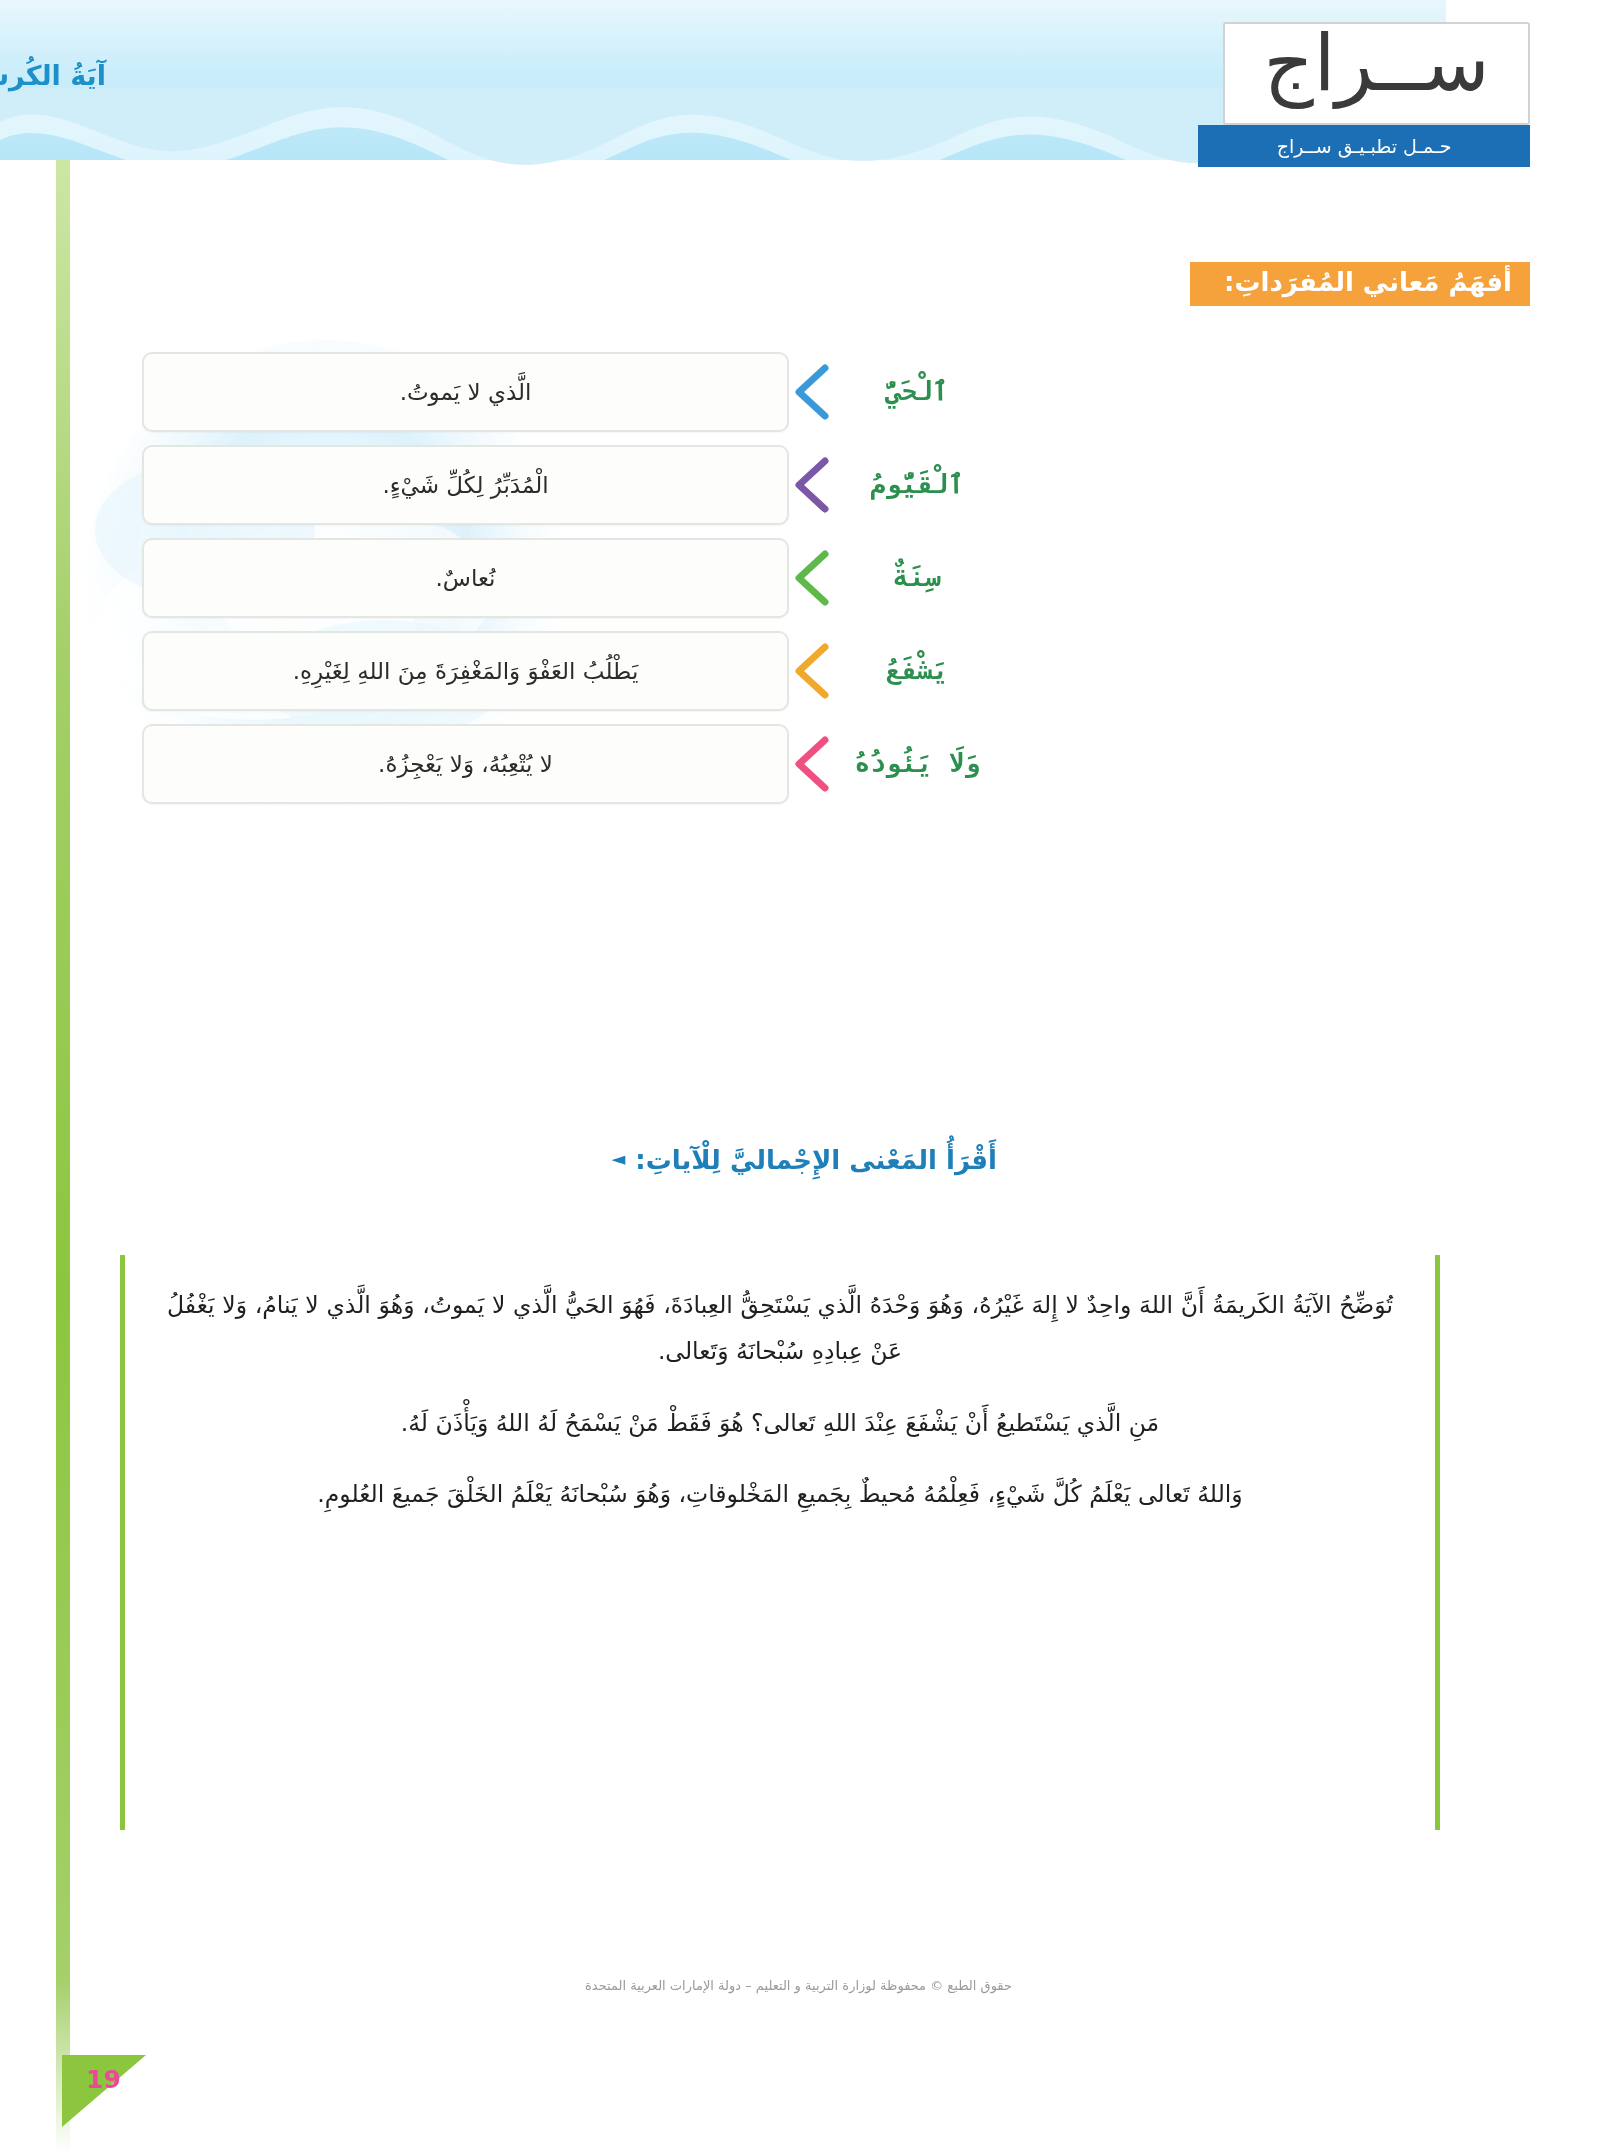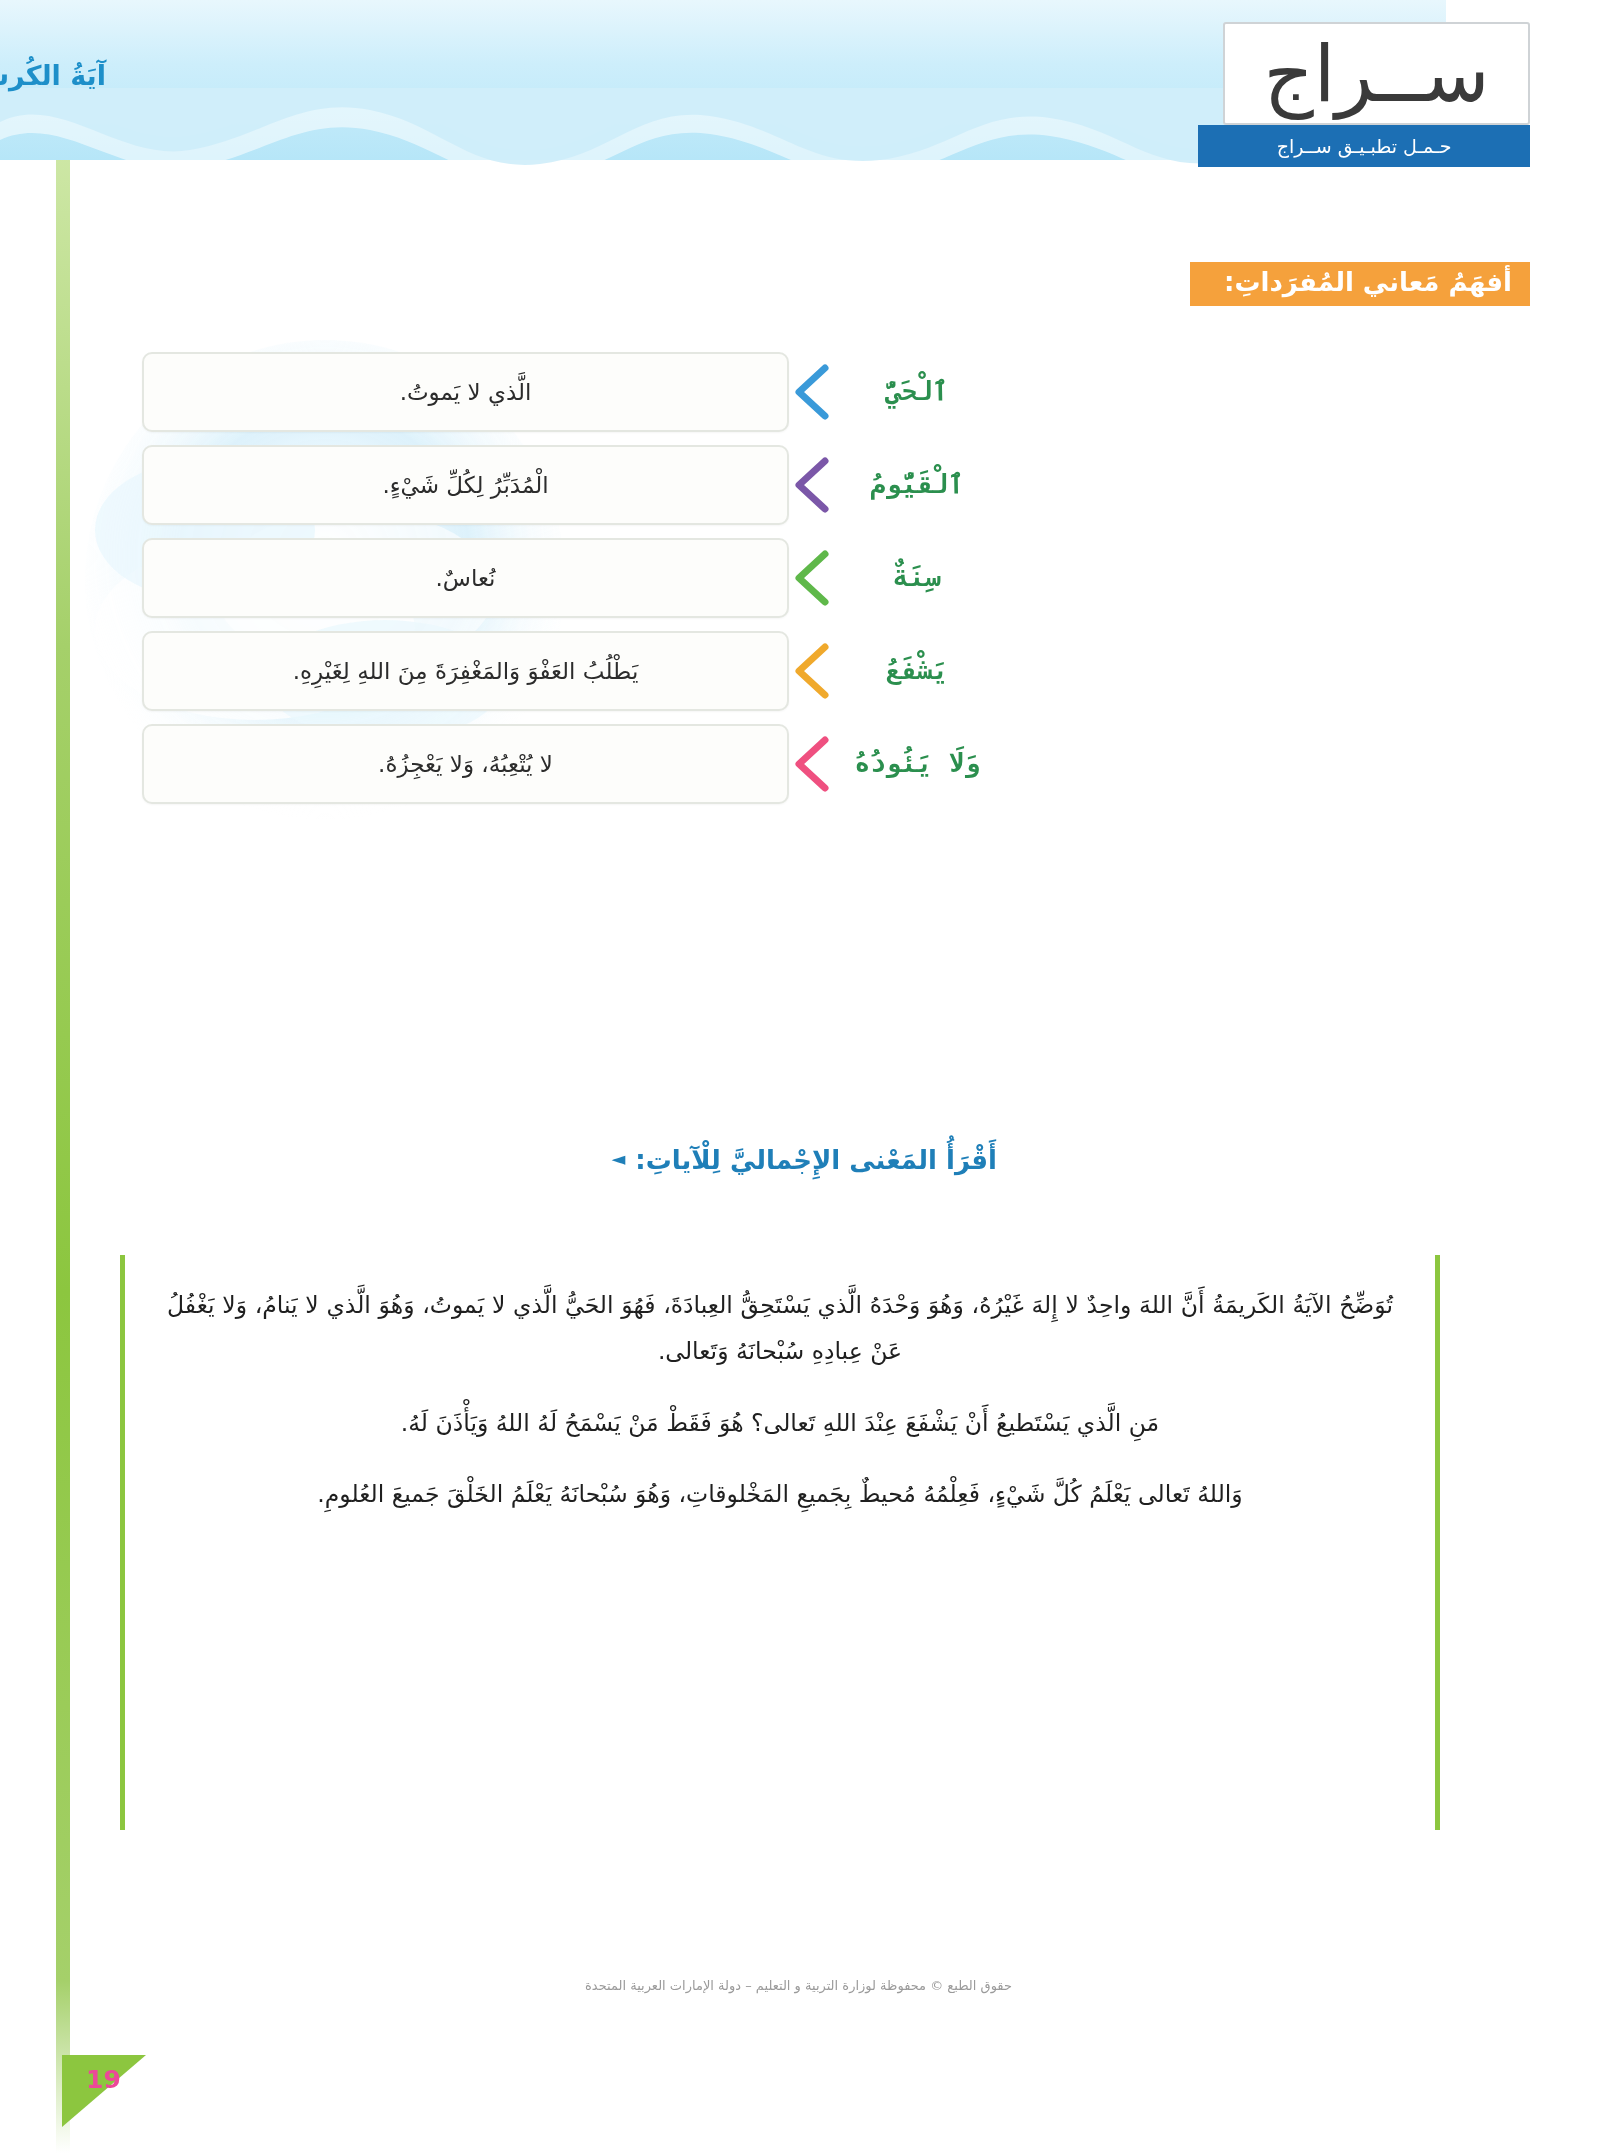--- a/index.html
+++ b/index.html
@@ -62,21 +62,20 @@
 
   
   .logo-box {
     position: absolute;
     right: 67px; top: 22px;
     width: 307px; height: 103px;
     background: #ffffff;
     border: 2px solid #cfd3d6;
     border-radius: 3px;
     display: flex;
-    align-items: center;
     justify-content: center;
   }
   .logo-text {
     font-size: 78px;
     color: #3a3a3a;
     font-weight: normal;
     line-height: 1;
     letter-spacing: 2px;
     direction: rtl;
   }

